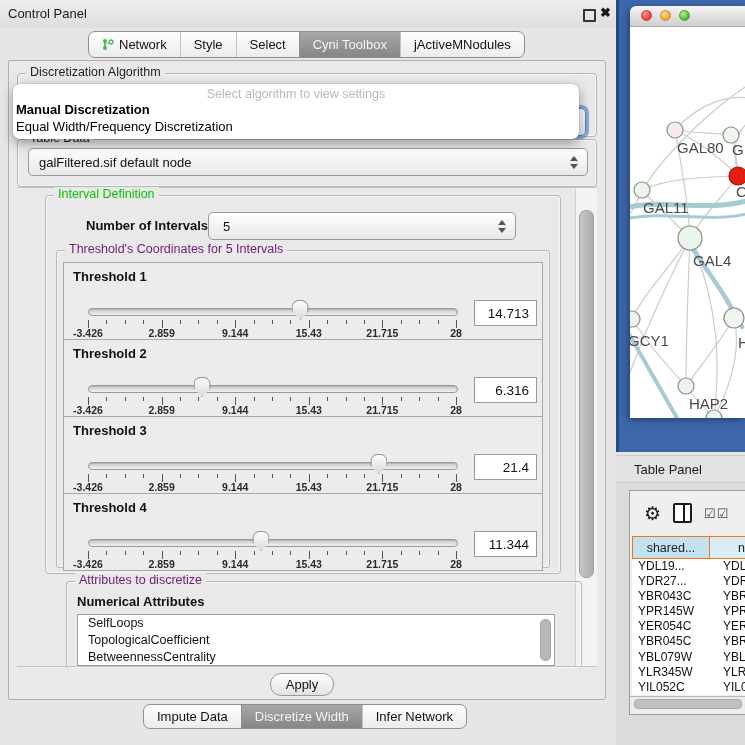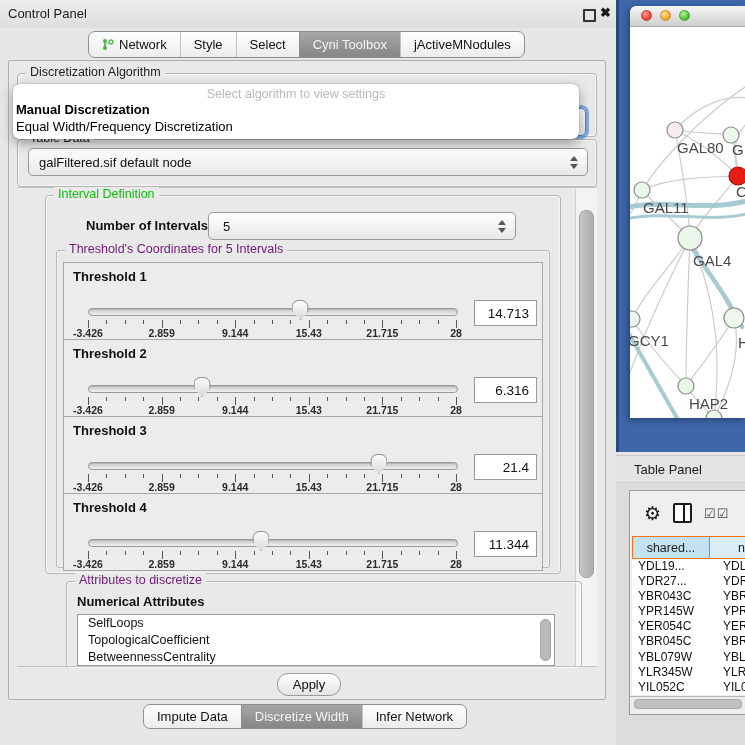--- a/index.html
+++ b/index.html
@@ -360,21 +360,21 @@
           <div id="attr-items">
               <div class="attr-item">SelfLoops</div>
               <div class="attr-item">TopologicalCoefficient</div>
               <div class="attr-item">BetweennessCentrality</div>
             </div>
           <div class="list-vthumb"></div>
         </div>
       </div>
     </div>
 
-    <div class="abs btn" style="left:268px;top:612px;width:62px;height:21px;border-radius:11px;">Apply</div>
+    <div class="abs btn" style="left:261px;top:612px;width:62px;height:21px;border-radius:11px;">Apply</div>
   </div>
 
   <div class="abs tabstrip" id="bottom-tabs" style="left:143px;top:704px;height:23px;">
       <div class="tab">
         <span>Impute Data</span>
       </div>
       <div class="tab sel">
         <span>Discretize Width</span>
       </div>
       <div class="tab">

